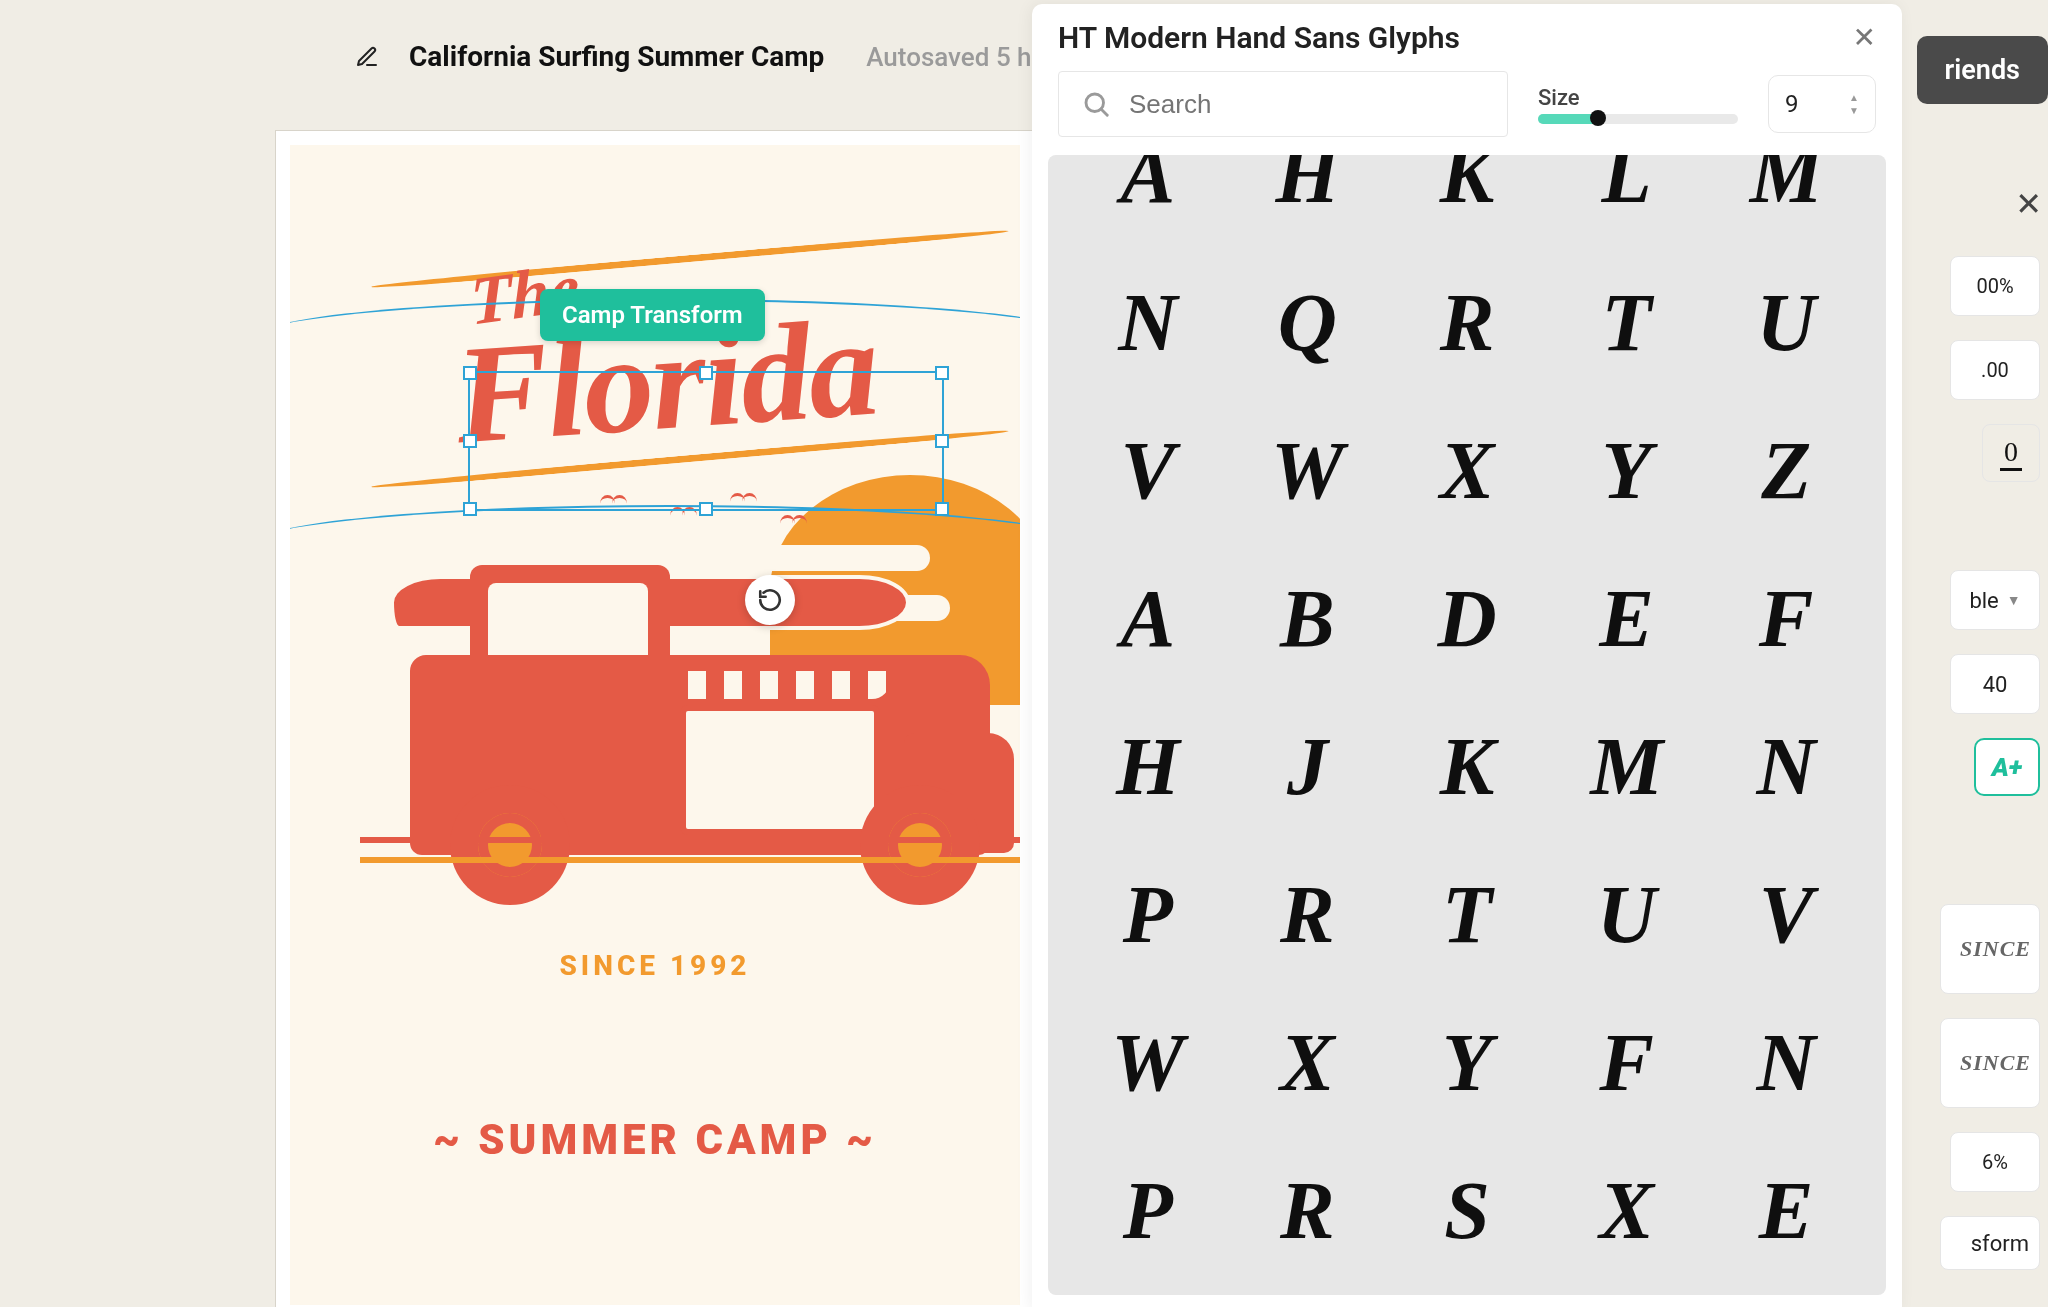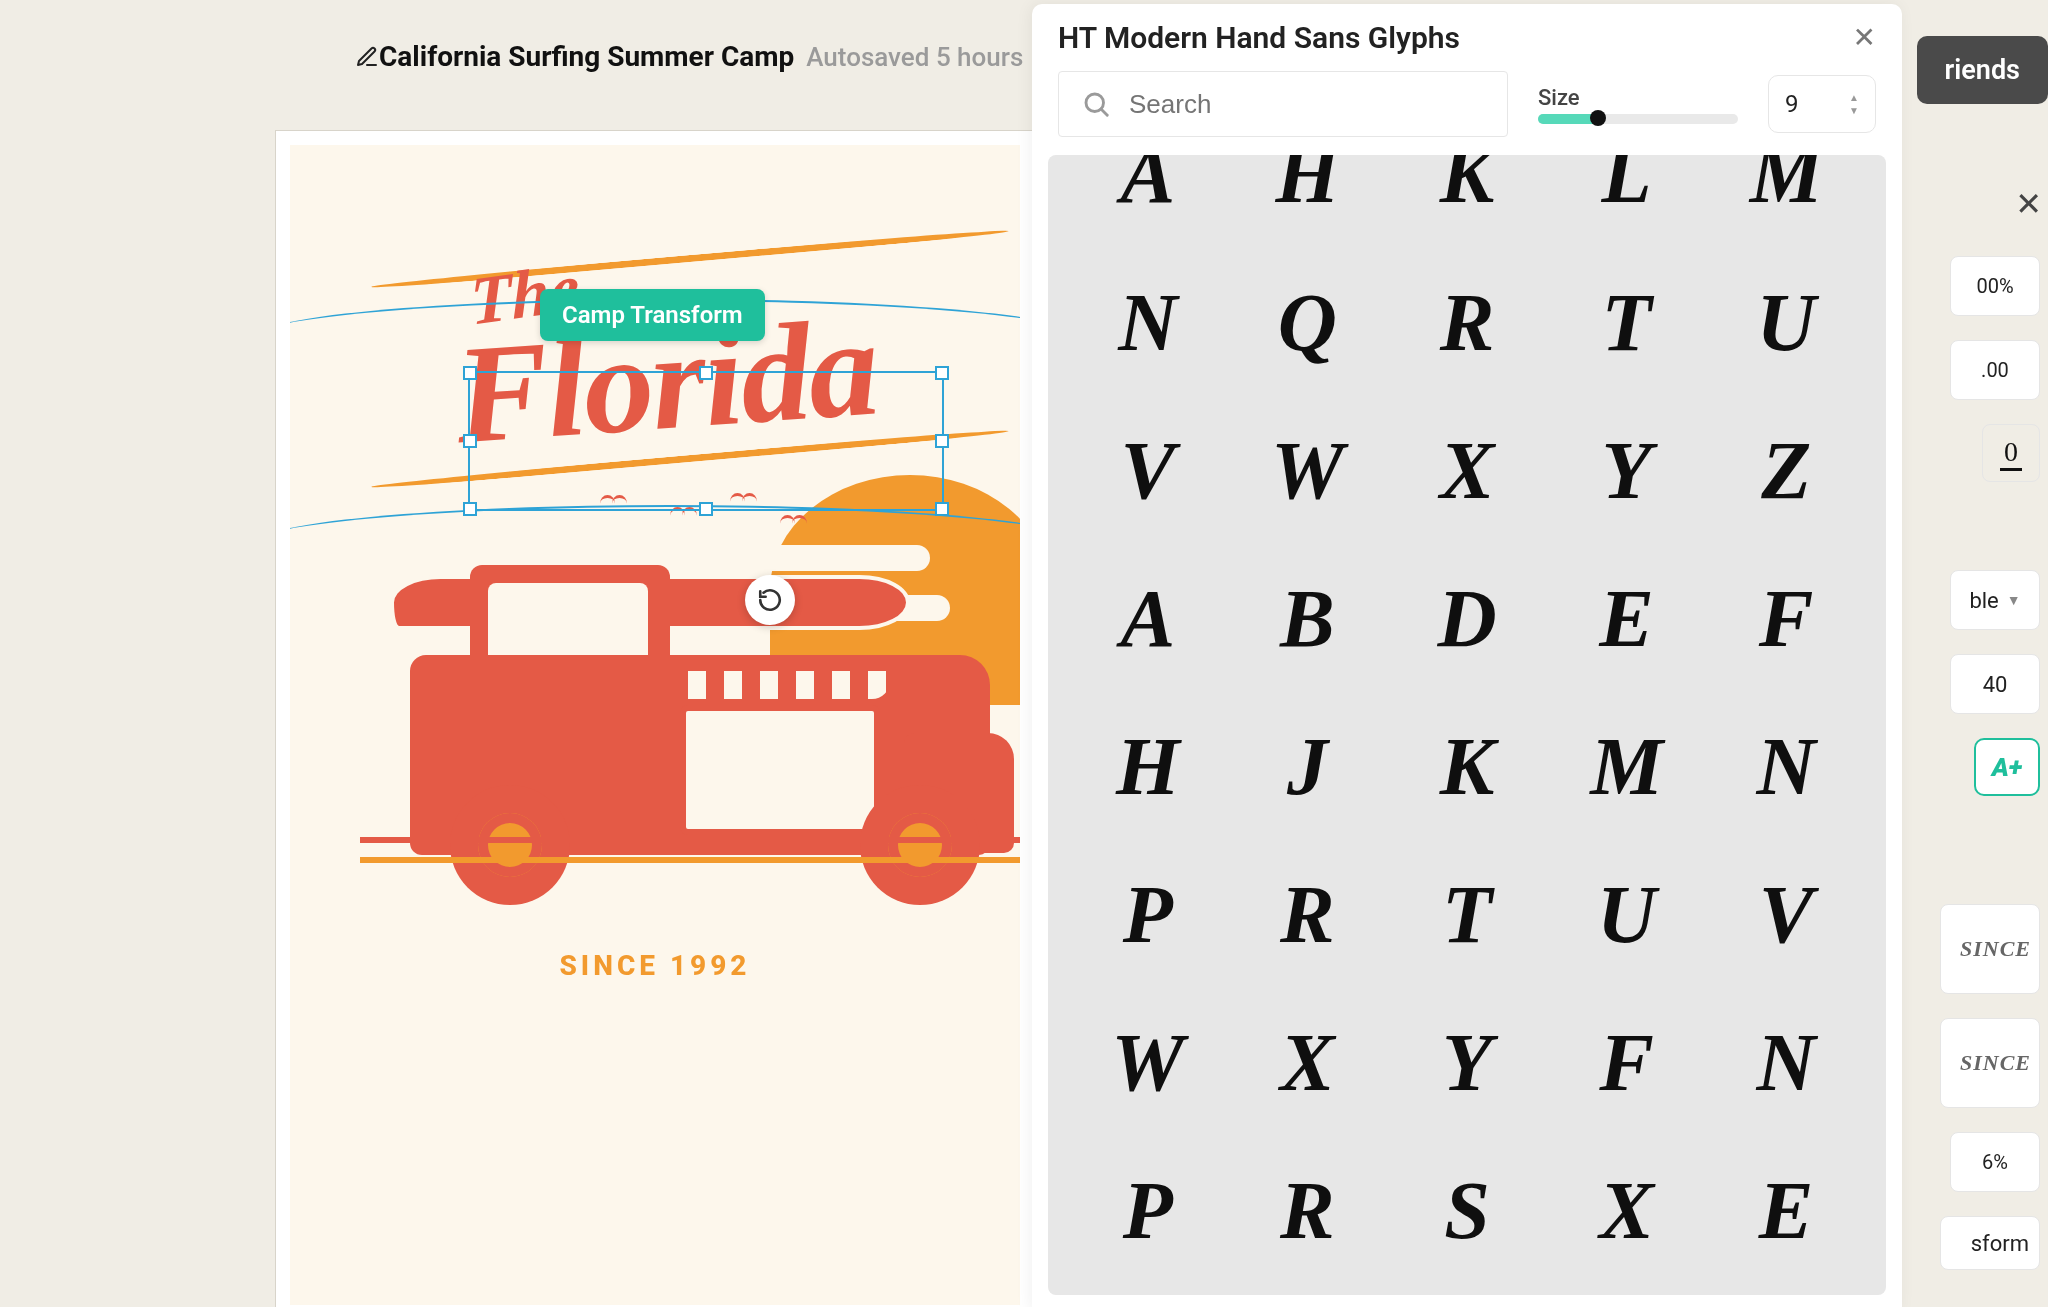--- a/index.html
+++ b/index.html
@@ -1,21 +1,21 @@
 <!DOCTYPE html>
 <html><head>
 <meta charset="utf-8">
 <style>
   * { box-sizing: border-box; margin: 0; padding: 0; }
   html, body { width: 2048px; height: 1307px; font-family: -apple-system, BlinkMacSystemFont, "Segoe UI", Roboto, sans-serif; background: #f0ede5; overflow: hidden; }
   
   .app { position: relative; width: 100%; height: 100%; }
   
   
-  .header { position: absolute; top: 40px; left: 355px; display: flex; align-items: center; gap: 0; }
+  .header { position: absolute; top: 40px; left: 355px; display: flex; align-items: center; gap: 30px; }
   .header .pencil { width: 24px; height: 24px; }
   .header .title { font-size: 28px; font-weight: 700; color: #111; }
   .header .autosave { font-size: 26px; font-weight: 500; color: #9a9a9a; margin-left: 12px; }
   
   
   .invite-btn { position: absolute; top: 36px; right: 0; background: #4a4a4a; color: #fff; font-size: 27px; font-weight: 600; padding: 18px 28px; border-radius: 10px; }
   
   
   .close-x-right { position: absolute; top: 185px; right: 6px; font-size: 32px; color: #444; font-weight: 300; }
   
@@ -155,20 +155,21 @@
           <div class="jeep-awning"></div>
           <div class="jeep-window"></div>
           <div class="jeep-hood"></div>
           <div class="wheel w1"></div>
           <div class="wheel w2"></div>
           <div class="jeep-line"></div>
           <div class="jeep-line l2"></div>
         </div>
 
         <div class="poster-since">SINCE 1992</div>
+        <div class="poster-summer">~ SUMMER CAMP ~</div>
       </div>
 
       <div class="selection">
         <div class="sel-curve c2"></div>
         <div class="sel-curve"></div>
         <div class="sel-box">
           <div class="sel-handle tl"></div>
           <div class="sel-handle tm"></div>
           <div class="sel-handle tr"></div>
           <div class="sel-handle ml"></div>

